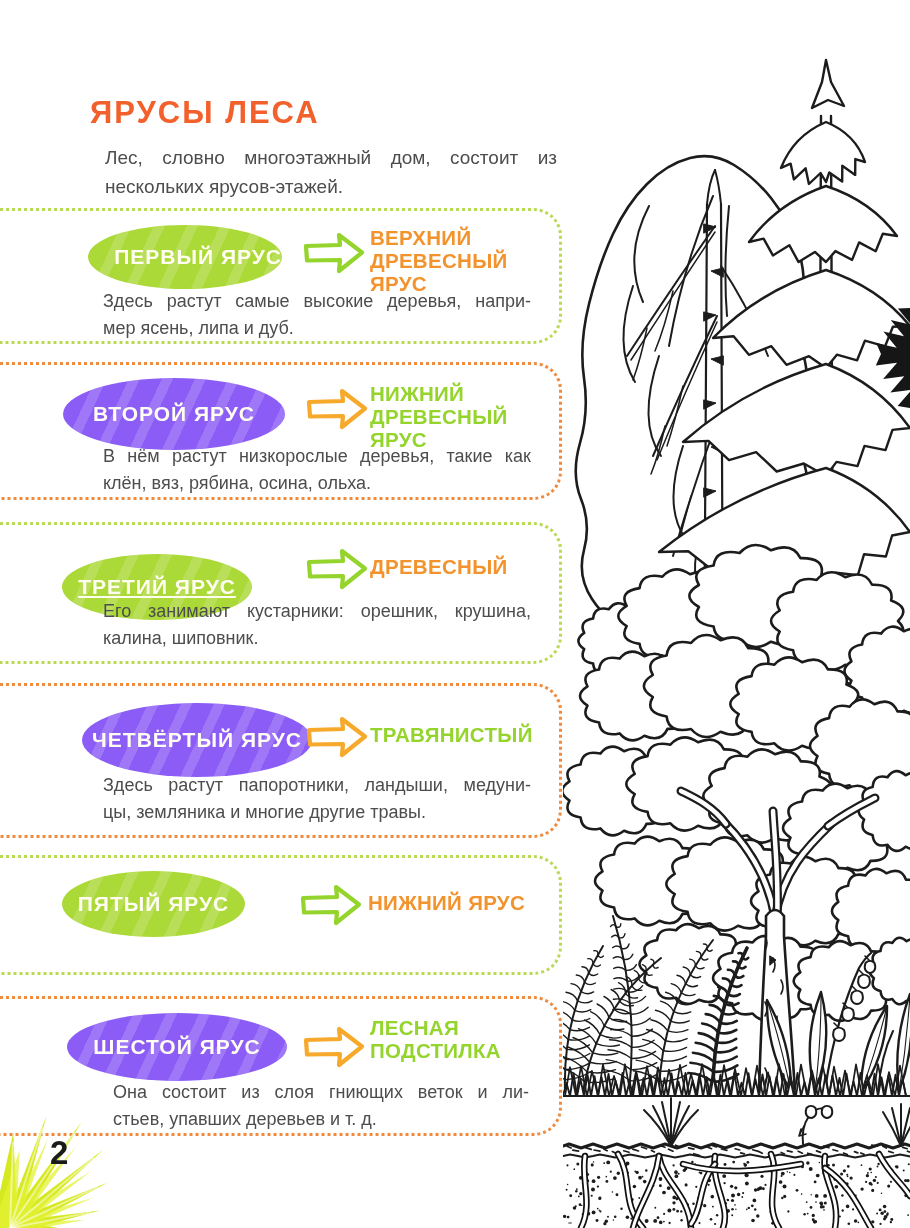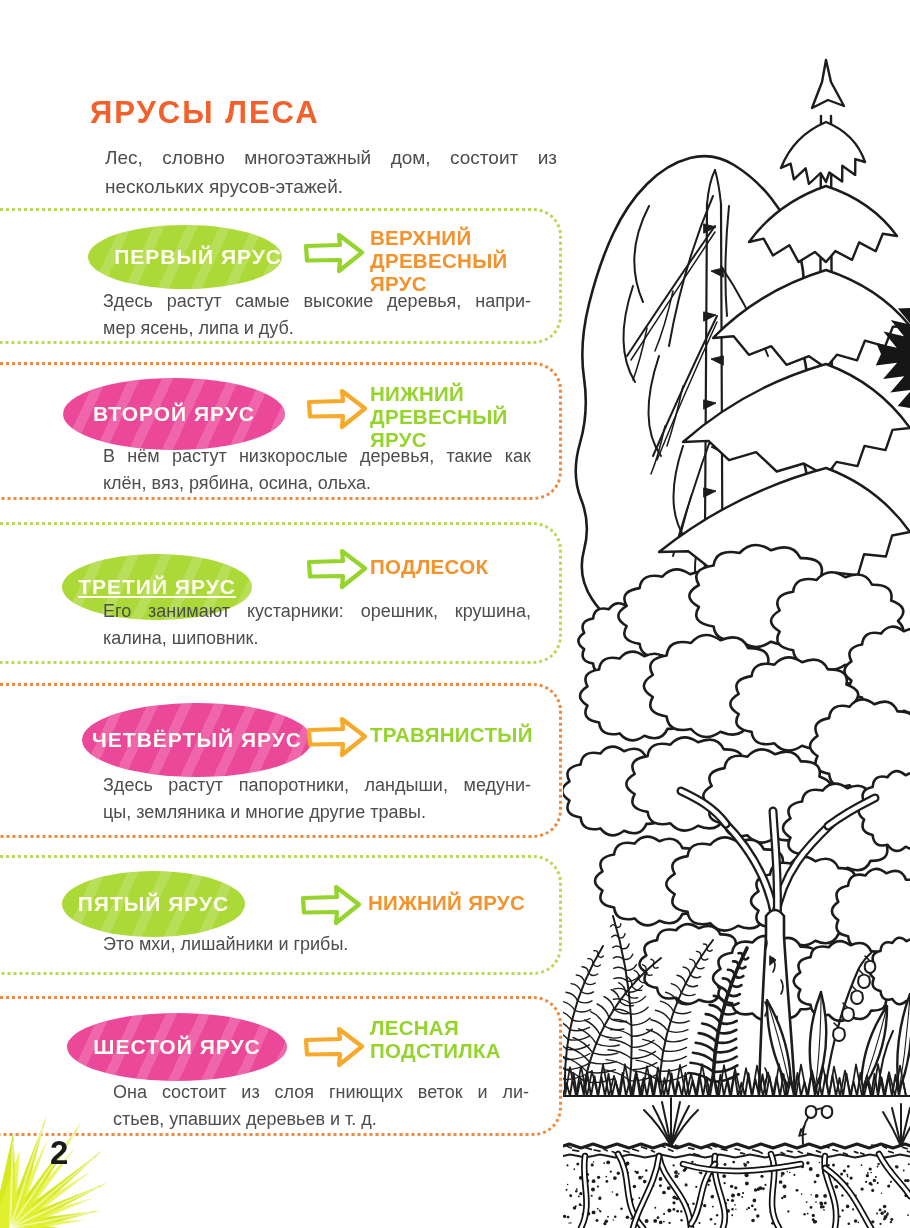--- a/index.html
+++ b/index.html
@@ -32,21 +32,21 @@
     display:flex; align-items:center; justify-content:center;
     color:#fffdf2; font-weight:700; font-size:21px; letter-spacing:1px;
     overflow:hidden;
   }
   .badge::after {
     content:""; position:absolute; inset:0; border-radius:50%;
     background:repeating-linear-gradient(115deg, rgba(255,255,255,.17) 0 10px, rgba(255,255,255,0) 10px 30px);
   }
   .badge span { position:relative; z-index:1; }
   .badge-green  { background:#abd938; }
-  .badge-orange { background:#ec4899; }
+  .badge-orange { background:#8b5cf6; }
   .arrow { position:absolute; width:62px; height:44px; }
   .arrow path { fill:#ffffff; stroke-width:4.2; stroke-linejoin:round; }
   .arrow-green path  { stroke:#94d42c; }
   .arrow-yellow path { stroke:#f6a92b; }
   .syn {
     position:absolute; font-weight:700; font-size:20.5px; line-height:1.12; letter-spacing:.3px;
   }
   .syn span { display:block; }
   .syn-orange { color:#f2932d; }
   .syn-green  { color:#94d42c; }
@@ -758,21 +758,21 @@
   </section>
 
   <section class="layer-box green-box" style="top:522px;height:142px;">
     <div class="badge badge-green" style="left:92px;top:29px;width:190px;height:66px;text-decoration:underline;">
       <span>ТРЕТИЙ ЯРУС</span>
     </div>
     <svg class="arrow arrow-green" style="left:336px;top:22px;" viewBox="0 0 62 44">
       <path d="M3,15 L37,14 L36,4 L59,21.5 L36,40 L37,29 L4,29.5 Z"></path>
     </svg>
     <div class="syn syn-orange" style="left:400px;top:31px;">
-      <span>ПОДЛЕСОК</span>
+      <span>ДРЕВЕСНЫЙ</span>
     </div>
     <div class="body" style="left:133px;top:73px;">
       <span class="jline">Его занимают кустарники: орешник, крушина,</span>
       <span>калина, шиповник.</span>
     </div>
   </section>
 
   <section class="layer-box orange-box" style="top:683px;height:155px;">
     <div class="badge badge-orange" style="left:112px;top:17px;width:230px;height:74px;">
       <span>ЧЕТВЁРТЫЙ ЯРУС</span>
@@ -791,23 +791,20 @@
 
   <section class="layer-box green-box" style="top:855px;height:120px;">
     <div class="badge badge-green" style="left:92px;top:13px;width:183px;height:66px;">
       <span>ПЯТЫЙ ЯРУС</span>
     </div>
     <svg class="arrow arrow-green" style="left:330px;top:25px;" viewBox="0 0 62 44">
       <path d="M3,15 L37,14 L36,4 L59,21.5 L36,40 L37,29 L4,29.5 Z"></path>
     </svg>
     <div class="syn syn-orange" style="left:398px;top:34px;">
       <span>НИЖНИЙ ЯРУС</span>
-    </div>
-    <div class="body" style="left:133px;top:73px;">
-      <span>Это мхи, лишайники и грибы.</span>
     </div>
   </section>
 
   <section class="layer-box orange-box" style="top:996px;height:140px;">
     <div class="badge badge-orange" style="left:97px;top:14px;width:220px;height:68px;">
       <span>ШЕСТОЙ ЯРУС</span>
     </div>
     <svg class="arrow arrow-yellow" style="left:333px;top:26px;" viewBox="0 0 62 44">
       <path d="M3,15 L37,14 L36,4 L59,21.5 L36,40 L37,29 L4,29.5 Z"></path>
     </svg>

